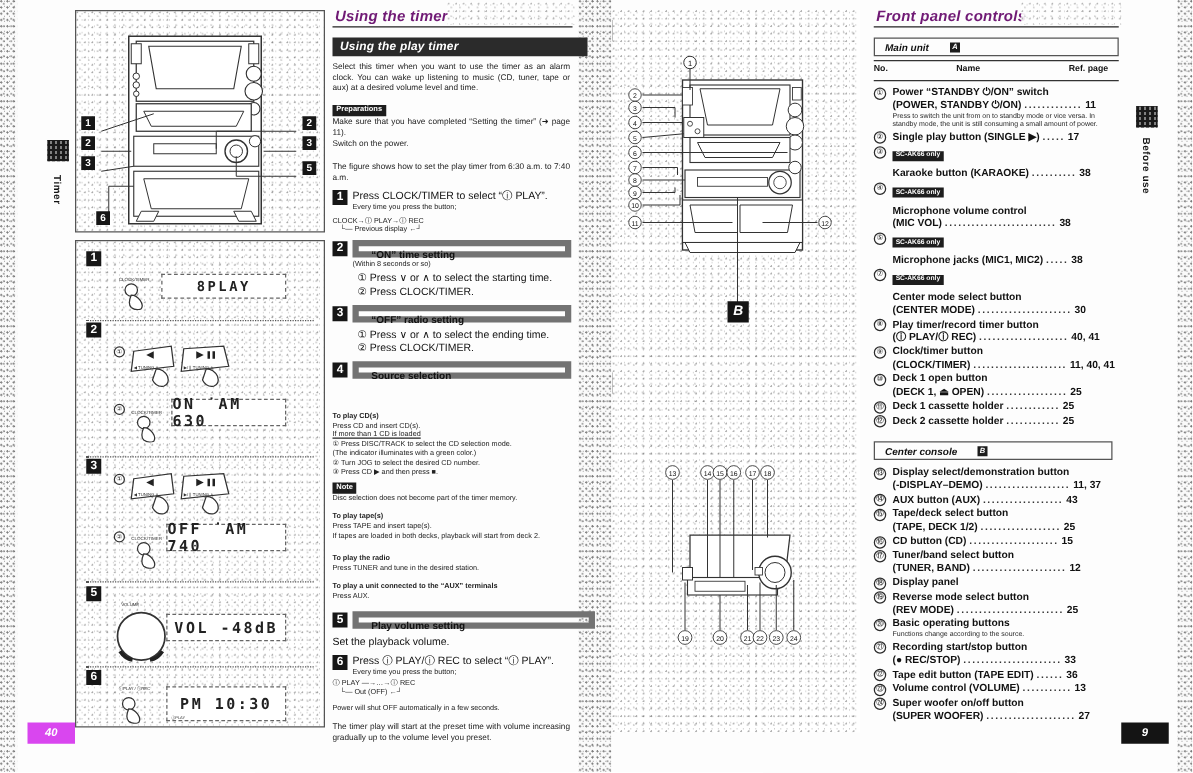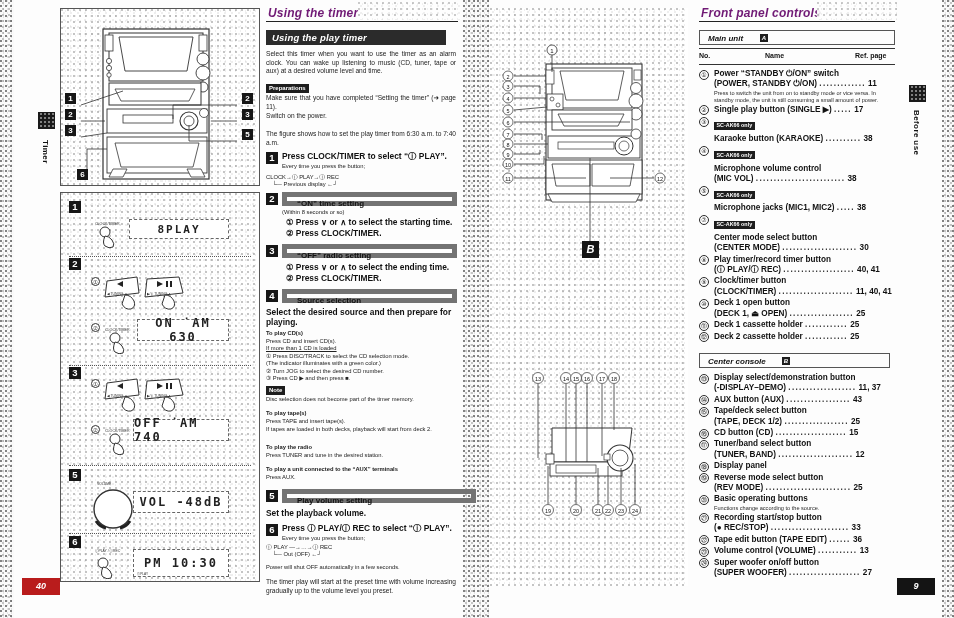--- a/index.html
+++ b/index.html
@@ -94,21 +94,21 @@
   .para {
     position: absolute;
     font-size: 6.6px;
     line-height: 8.6px;
     color: #1c1c1c;
     text-align: justify;
   }
   .bold-line {
     position: absolute;
     font-size: 8.4px;
-    font-weight: bold;
+    font-weight: normal;
     line-height: 10.4px;
     color: #111;
   }
   .small-line {
     position: absolute;
     font-size: 5.8px;
     line-height: 7.4px;
     color: #222;
   }
   .tiny-label {
@@ -228,21 +228,21 @@
     display: inline-block;
     background: #1d1d1d; color: #fff;
     font-size: 5.4px; font-weight: bold;
     padding: 0.5px 2.5px; line-height: 7px;
     vertical-align: middle;
   }
 
   
   .pagenum {
     position: absolute;
-    background: #b91c1c;
+    background: #d946ef;
     color: #fff;
     font-size: 9px;
     font-style: italic;
     font-weight: bold;
     width: 38px; height: 17px;
     line-height: 17px;
     text-align: center;
   }
   .pagenum.right { background: #141414; }
 
@@ -268,21 +268,21 @@
     <div class="gutter-speckle speckle-dense" style="left:0;"></div>
     <div class="gutter-speckle speckle-dense" style="left:463px;width:16px;"></div>
 
     <div class="edge-grid" style="left:38px; top:112px;"></div>
     <div class="edge-tab" style="left:41px; top:140px; height:60px;">Timer</div>
 
     <div class="sec-title" style="left:268px; top:6px;">Using the timer</div>
     <div class="sec-title-rule" style="left:266px; top:21px; width:192px;"></div>
     <div class="speckle" style="position:absolute;left:358px;top:2px;width:102px;height:18px;opacity:.9;"></div>
 
-    <div class="band" style="left:266px; top:30px; width:180px;">Using the play timer</div>
+    <div class="band" style="left:266px; top:30px; width:204px;">Using the play timer</div>
 
     <div class="para" style="left:266px; top:50px; width:190px;">Select this timer when you want to use the timer as an alarm clock. You can wake up listening to music (CD, tuner, tape or aux) at a desired volume level and time.</div>
 
     <div class="blk-badge" style="left:266px; top:84px;">Preparations</div>
     <div class="para" style="left:266px; top:94px; width:190px;">Make sure that you have completed “Setting the timer” (➜ page 11).</div>
     <div class="para" style="left:266px; top:112px; width:190px;">Switch on the power.</div>
 
     <div class="para" style="left:266px; top:130px; width:190px;">The figure shows how to set the play timer from 6:30 a.m. to 7:40 a.m.</div>
 
     <div class="stepnum" style="left:266px; top:152px;">1</div>
@@ -303,21 +303,20 @@
     <div class="step-box" style="left:282px; top:244px; width:175px;">
       <span>“OFF” radio setting</span>
     </div>
     <div class="bold-line" style="left:286px; top:262px;">① Press ∨ or ∧ to select the ending time.</div>
     <div class="bold-line" style="left:286px; top:273px;">② Press CLOCK/TIMER.</div>
 
     <div class="stepnum" style="left:266px; top:290px;">4</div>
     <div class="step-box" style="left:282px; top:289px; width:175px;">
       <span>Source selection</span>
     </div>
-    <div class="bold-line" style="left:266px; top:307px; width:190px;">Select the desired source and then prepare for playing.</div>
 
     <div class="small-line" style="left:266px; top:330px; font-weight:bold;">To play CD(s)</div>
     <div class="small-line" style="left:266px; top:338px;">Press CD and insert CD(s).</div>
     <div class="small-line" style="left:266px; top:345px; text-decoration:underline;">If more than 1 CD is loaded</div>
     <div class="small-line" style="left:266px; top:353px;">① Press DISC/TRACK to select the CD selection mode.</div>
     <div class="small-line" style="left:266px; top:360px;">   (The indicator illuminates with a green color.)</div>
     <div class="small-line" style="left:266px; top:368px;">② Turn JOG to select the desired CD number.</div>
     <div class="small-line" style="left:266px; top:375px;">③ Press CD ▶ and then press ■.</div>
 
     <div class="blk-badge" style="left:266px; top:386px;">Note</div>
@@ -421,21 +420,21 @@
       <svg style="position:absolute;left:98px;top:100px;" width="22" height="18">
         <path d="M6 2 q6 0 9 6 q2 6 -3 8 q-6 1 -9 -5 z" fill="#fff" stroke="#333" stroke-width="1"></path>
       </svg>
 
       <div class="circnum" style="left:30px; top:130px;">②</div>
       <div class="tiny-label" style="left:44px; top:134px; font-size:3.6px;">CLOCK/TIMER</div>
       <svg style="position:absolute;left:46px;top:139px;" width="28" height="22">
         <circle cx="8" cy="6" r="5" fill="#fff" stroke="#333" stroke-width="1"></circle>
         <path d="M8 10 q4 0 7 4 q3 4 1 7 q-4 2 -8 -1 q-3 -3 0 -10 z" fill="#fff" stroke="#333" stroke-width="1"></path>
       </svg>
-      <div class="lcd lg" style="left:76px; top:126px; width:92px; height:22px;text-align:center;">ON  ˙AM  630</div>
+      <div class="lcd lg" style="left:76px; top:126px; width:92px; height:22px;">ON  ˙AM  630</div>
 
       <div class="dash-sep" style="left:8px; top:172px; width:182px;"></div>
 
       <div class="stepnum" style="left:8px; top:174px;">3</div>
       <div class="circnum" style="left:30px; top:186px;">①</div>
       <svg style="position:absolute;left:42px;top:184px;" width="40" height="30">
         <path d="M4 6 L34 2 L36 18 L2 22 Z" fill="#fff" stroke="#333" stroke-width="1"></path>
         <path d="M14 9 l6 -3 v6 z" fill="#222"></path>
       </svg>
       <div class="tiny-label" style="left:46px; top:200px; font-size:3.4px;">◀ TUNING  ∨</div>

